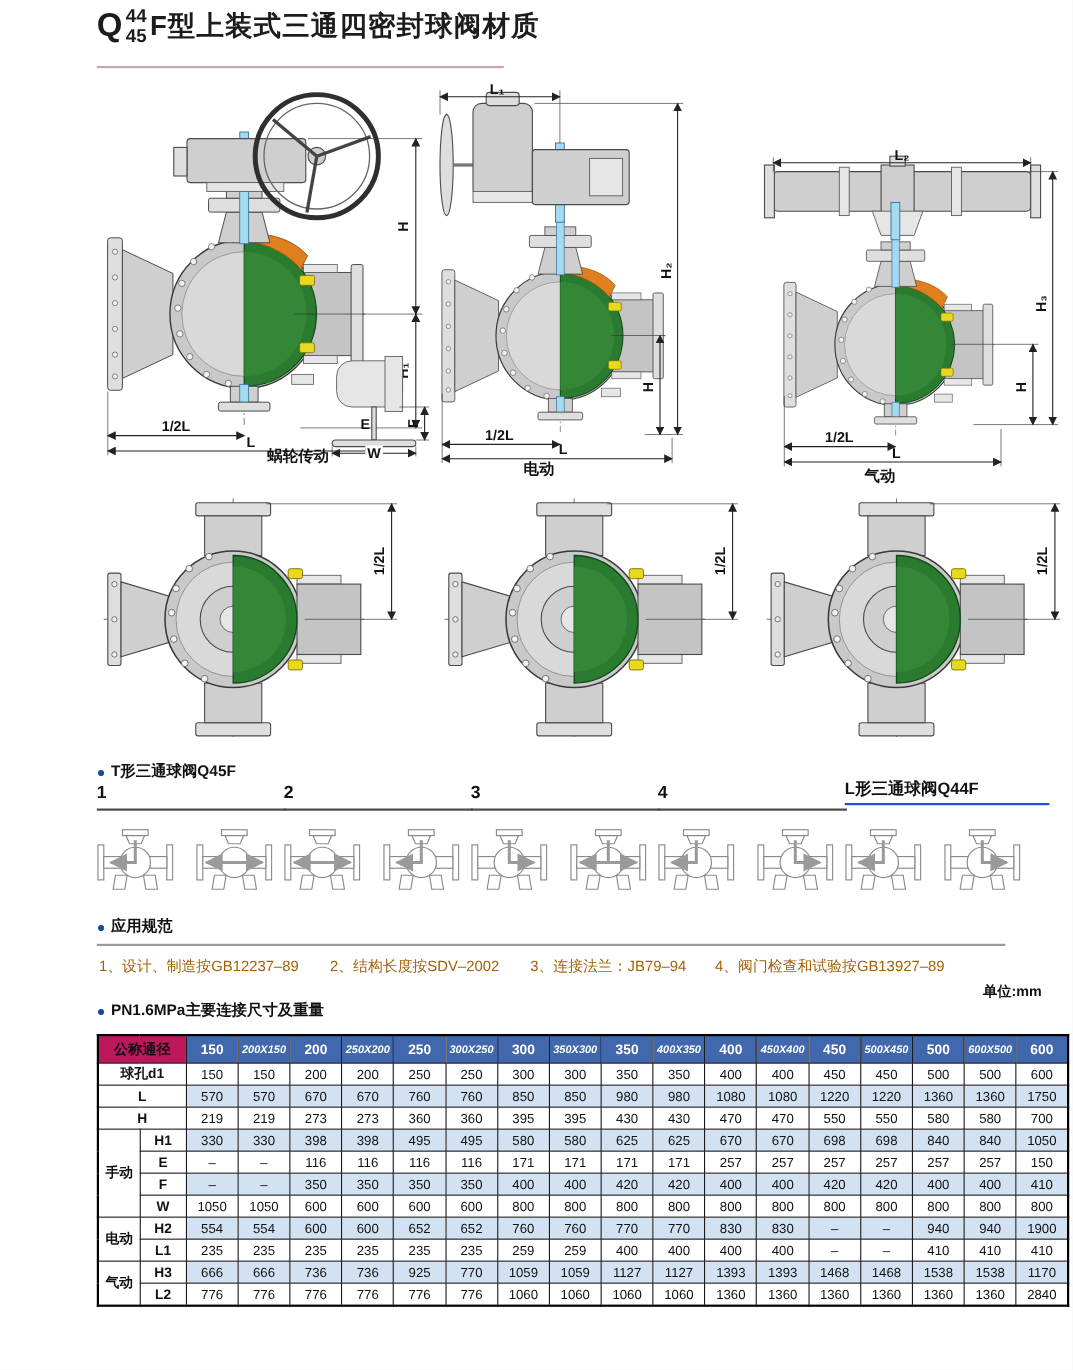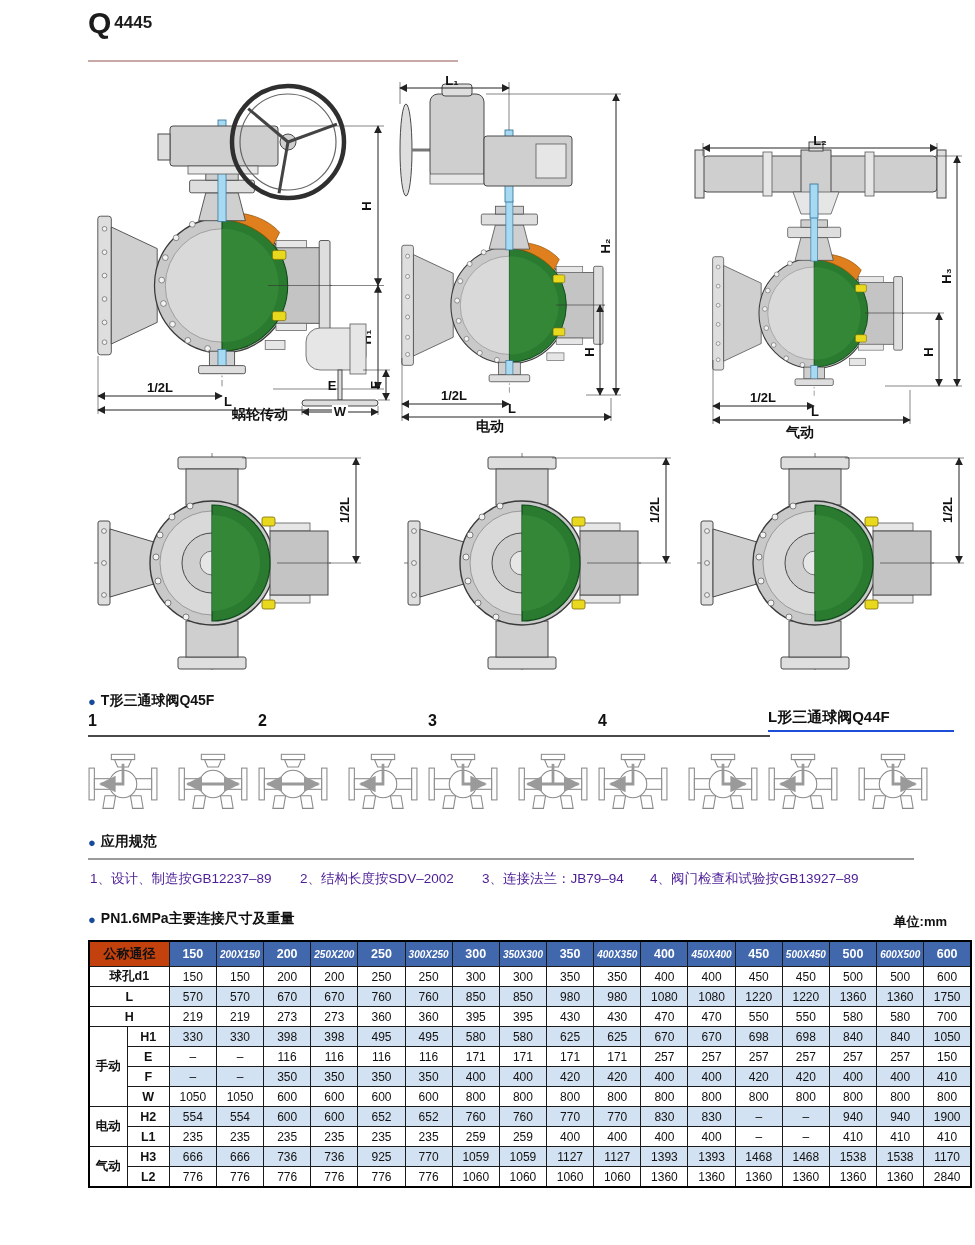--- a/index.html
+++ b/index.html
@@ -8,43 +8,43 @@
     --seat-yellow:#e8d81e; --title-rule:#c9a8a8;
   }
   html,body{margin:0;padding:0;background:#f3f3f3;}
   .page{position:relative;width:975px;height:1245px;background:#ffffff;overflow:hidden;
     font-family:"Liberation Sans","DejaVu Sans",sans-serif;color:#111;}
   .abs{position:absolute;}
 
   
   .title{left:88px;top:6px;display:flex;align-items:center;font-weight:bold;color:#1c1c1c;}
   .title .q{font-size:30px;}
-  .title .frac{display:flex;flex-direction:row;font-size:17px;line-height:1.05;margin:0 3px;}
+  .title .frac{display:flex;flex-direction:column;font-size:17px;line-height:1.05;margin:0 3px;}
   .title .rest{font-size:25px;letter-spacing:1px;}
   .title-rule{left:88px;top:60px;width:370px;height:2px;background:var(--title-rule);}
 
   
   .caption{font-weight:bold;font-size:14px;text-align:center;}
   .sec-head{display:flex;align-items:center;gap:5px;font-weight:bold;font-size:14px;}
   .sec-head .bullet{color:var(--bullet-navy);font-size:13px;line-height:1;}
   .rule{height:2px;background:#9a9a9a;}
 
   .num-line{border-bottom:2px solid #4a4a4a;font-weight:bold;font-size:16px;padding-bottom:5px;}
   .ltype-label{border-bottom:2px solid #1d4ed8;font-weight:bold;font-size:15px;padding-bottom:3px;}
 
-  .spec-item{font-size:13.5px;color:#4c1d95;}
+  .spec-item{font-size:13.5px;color:#a16207;}
   .unit-label{font-size:13px;font-weight:bold;text-align:right;}
 
   
   table.dims{border-collapse:collapse;table-layout:fixed;width:884px;border:2px solid #000;}
   table.dims th,table.dims td{border:1px solid #1a1a1a;text-align:center;vertical-align:middle;
     height:19px;padding:0;font-size:12px;overflow:hidden;white-space:nowrap;}
   table.dims tr.head th{background:var(--accent-blue);color:#fff;font-weight:bold;height:24px;font-size:12.5px;}
   table.dims tr.head th.cmp{font-size:10px;font-style:italic;}
-  table.dims tr.head th.corner{background:#c2410c;color:#111;font-size:13px;}
+  table.dims tr.head th.corner{background:#be185d;color:#111;font-size:13px;}
   table.dims th.lbl,table.dims th.grp,table.dims th.sub{background:#fff;font-weight:bold;font-size:12.5px;}
   table.dims tr.shade td{background:var(--row-shade);}
   table.dims td{background:#fff;}
 
   
   svg{overflow:visible;}
   .metal{fill:#cfcfcf;stroke:#4a4a4a;stroke-width:1;}
   .metal-l{fill:#dedede;stroke:#4a4a4a;stroke-width:1;}
   .metal-lite{fill:#e6e6e6;stroke:#5a5a5a;stroke-width:.8;}
   .metal-body{fill:#c9c9c9;stroke:#3a3a3a;stroke-width:1.4;}
@@ -165,20 +165,21 @@
       </symbol>
     </defs>
   </svg>
 
   <div class="abs title">
     <span class="q">Q</span>
     <span class="frac">
       <span>44</span>
       <span>45</span>
     </span>
+    <span class="rest">F型上装式三通四密封球阀材质</span>
   </div>
   <div class="abs title-rule"></div>
 
   <svg class="abs" style="left:78px;top:84px" width="320" height="334" viewBox="0 0 320 334">
     <use href="#valve-front" x="18" y="80" width="243" height="225"></use>
     <rect x="140" y="36" width="8" height="48" class="stem"></rect>
     <rect x="92" y="42" width="108" height="40" rx="3" class="metal"></rect>
     <rect x="80" y="50" width="12" height="26" class="metal-l"></rect>
     <rect x="110" y="82" width="70" height="8" class="metal-lite"></rect>
     <circle cx="210" cy="58" r="56" class="wheel"></circle>
@@ -194,21 +195,21 @@
     <line x1="300" y1="201.5" x2="300" y2="305" class="dim-line" marker-start="url(#ah)" marker-end="url(#ah)"></line>
     <text x="293" y="122" class="dlab" text-anchor="middle" transform="rotate(-90,293,122)">H</text>
     <text x="293" y="253" class="dlab" text-anchor="middle" transform="rotate(-90,293,253)">H₁</text>
     <line x1="20" y1="272" x2="20" y2="330" class="ext"></line>
     <line x1="20" y1="312" x2="144" y2="312" class="dim-line" marker-start="url(#ah)" marker-end="url(#ah)"></line>
     <text x="82" y="308" class="dlab" text-anchor="middle">1/2L</text>
     <line x1="261" y1="300" x2="261" y2="330" class="ext"></line>
     <line x1="20" y1="326" x2="261" y2="326" class="dim-line" marker-start="url(#ah)" marker-end="url(#ah)"></line>
     <text x="150" y="322" class="dlab" text-anchor="middle">L</text>
   </svg>
-  <div class="abs caption" style="left:200px;top:406px;width:120px">蜗轮传动</div>
+  <div class="abs caption" style="left:211px;top:406px;width:120px">蜗轮传动</div>
 
   <svg class="abs" style="left:288px;top:318px" width="112" height="100" viewBox="0 0 112 100">
     <rect x="18" y="10" width="60" height="42" rx="14" class="metal-lite"></rect>
     <rect x="62" y="6" width="16" height="50" class="metal-lite"></rect>
     <rect x="50" y="52" width="4" height="30" class="metal-l"></rect>
     <rect x="14" y="82" width="76" height="6" rx="3" class="metal-l"></rect>
     <text x="44" y="72" class="dlab" text-anchor="middle">E</text>
     <line x1="75" y1="52" x2="102" y2="52" class="ext"></line>
     <line x1="90" y1="82" x2="102" y2="82" class="ext"></line>
     <line x1="98" y1="52" x2="98" y2="82" class="dim-line" marker-start="url(#ah)" marker-end="url(#ah)"></line>
@@ -373,21 +374,21 @@
   <div class="abs rule" style="left:88px;top:858px;width:826px"></div>
   <span class="abs spec-item" style="left:90px;top:870px">1、设计、制造按GB12237–89</span>
   <span class="abs spec-item" style="left:300px;top:870px">2、结构长度按SDV–2002</span>
   <span class="abs spec-item" style="left:482px;top:870px">3、连接法兰：JB79–94</span>
   <span class="abs spec-item" style="left:650px;top:870px">4、阀门检查和试验按GB13927–89</span>
 
   <div class="abs sec-head" style="left:88px;top:910px">
     <span class="bullet">●</span>
     <span>PN1.6MPa主要连接尺寸及重量</span>
   </div>
-  <div class="abs unit-label" style="left:865px;top:913px;width:82px">单位:mm</div>
+  <div class="abs unit-label" style="left:865px;top:892px;width:82px">单位:mm</div>
 
   <table class="dims abs" style="left:88px;top:940px">
     <colgroup>
       <col style="width:38px">
         <col style="width:42px">
       <col span="17" style="width:47px">
     </colgroup>
     <tbody>
         <tr class="head">
           <th colspan="2" class="corner">公称通径</th>

